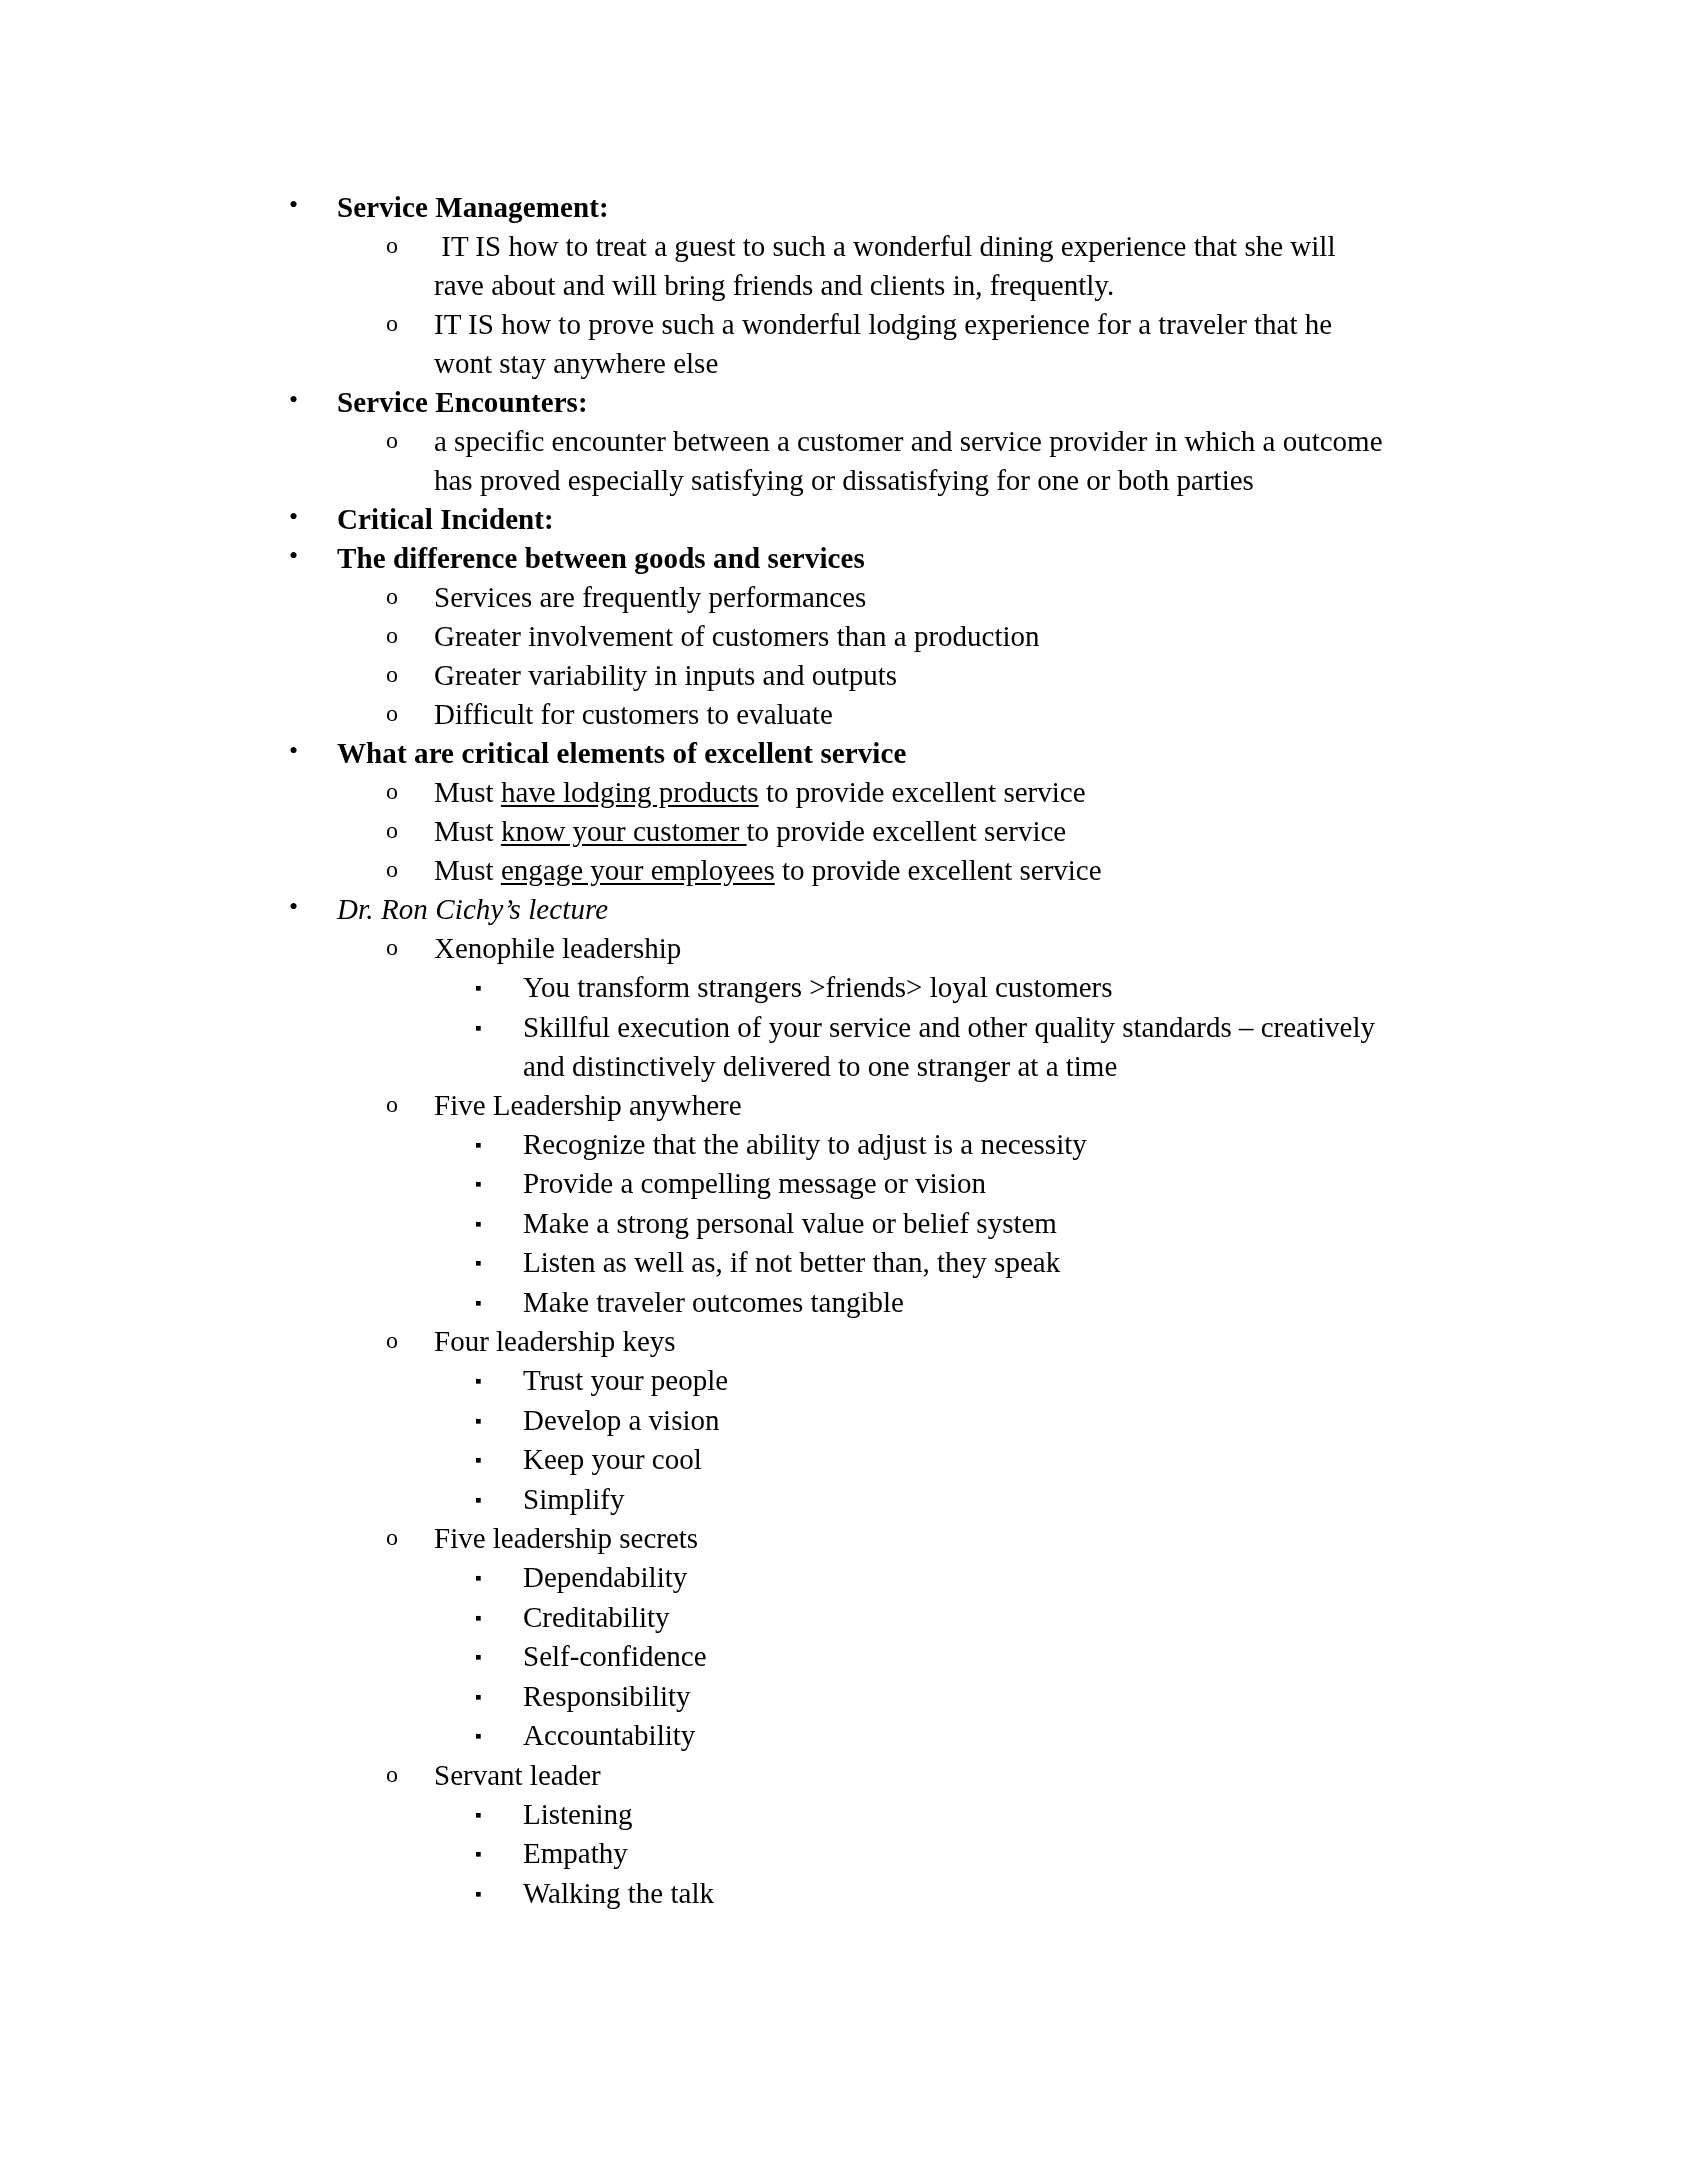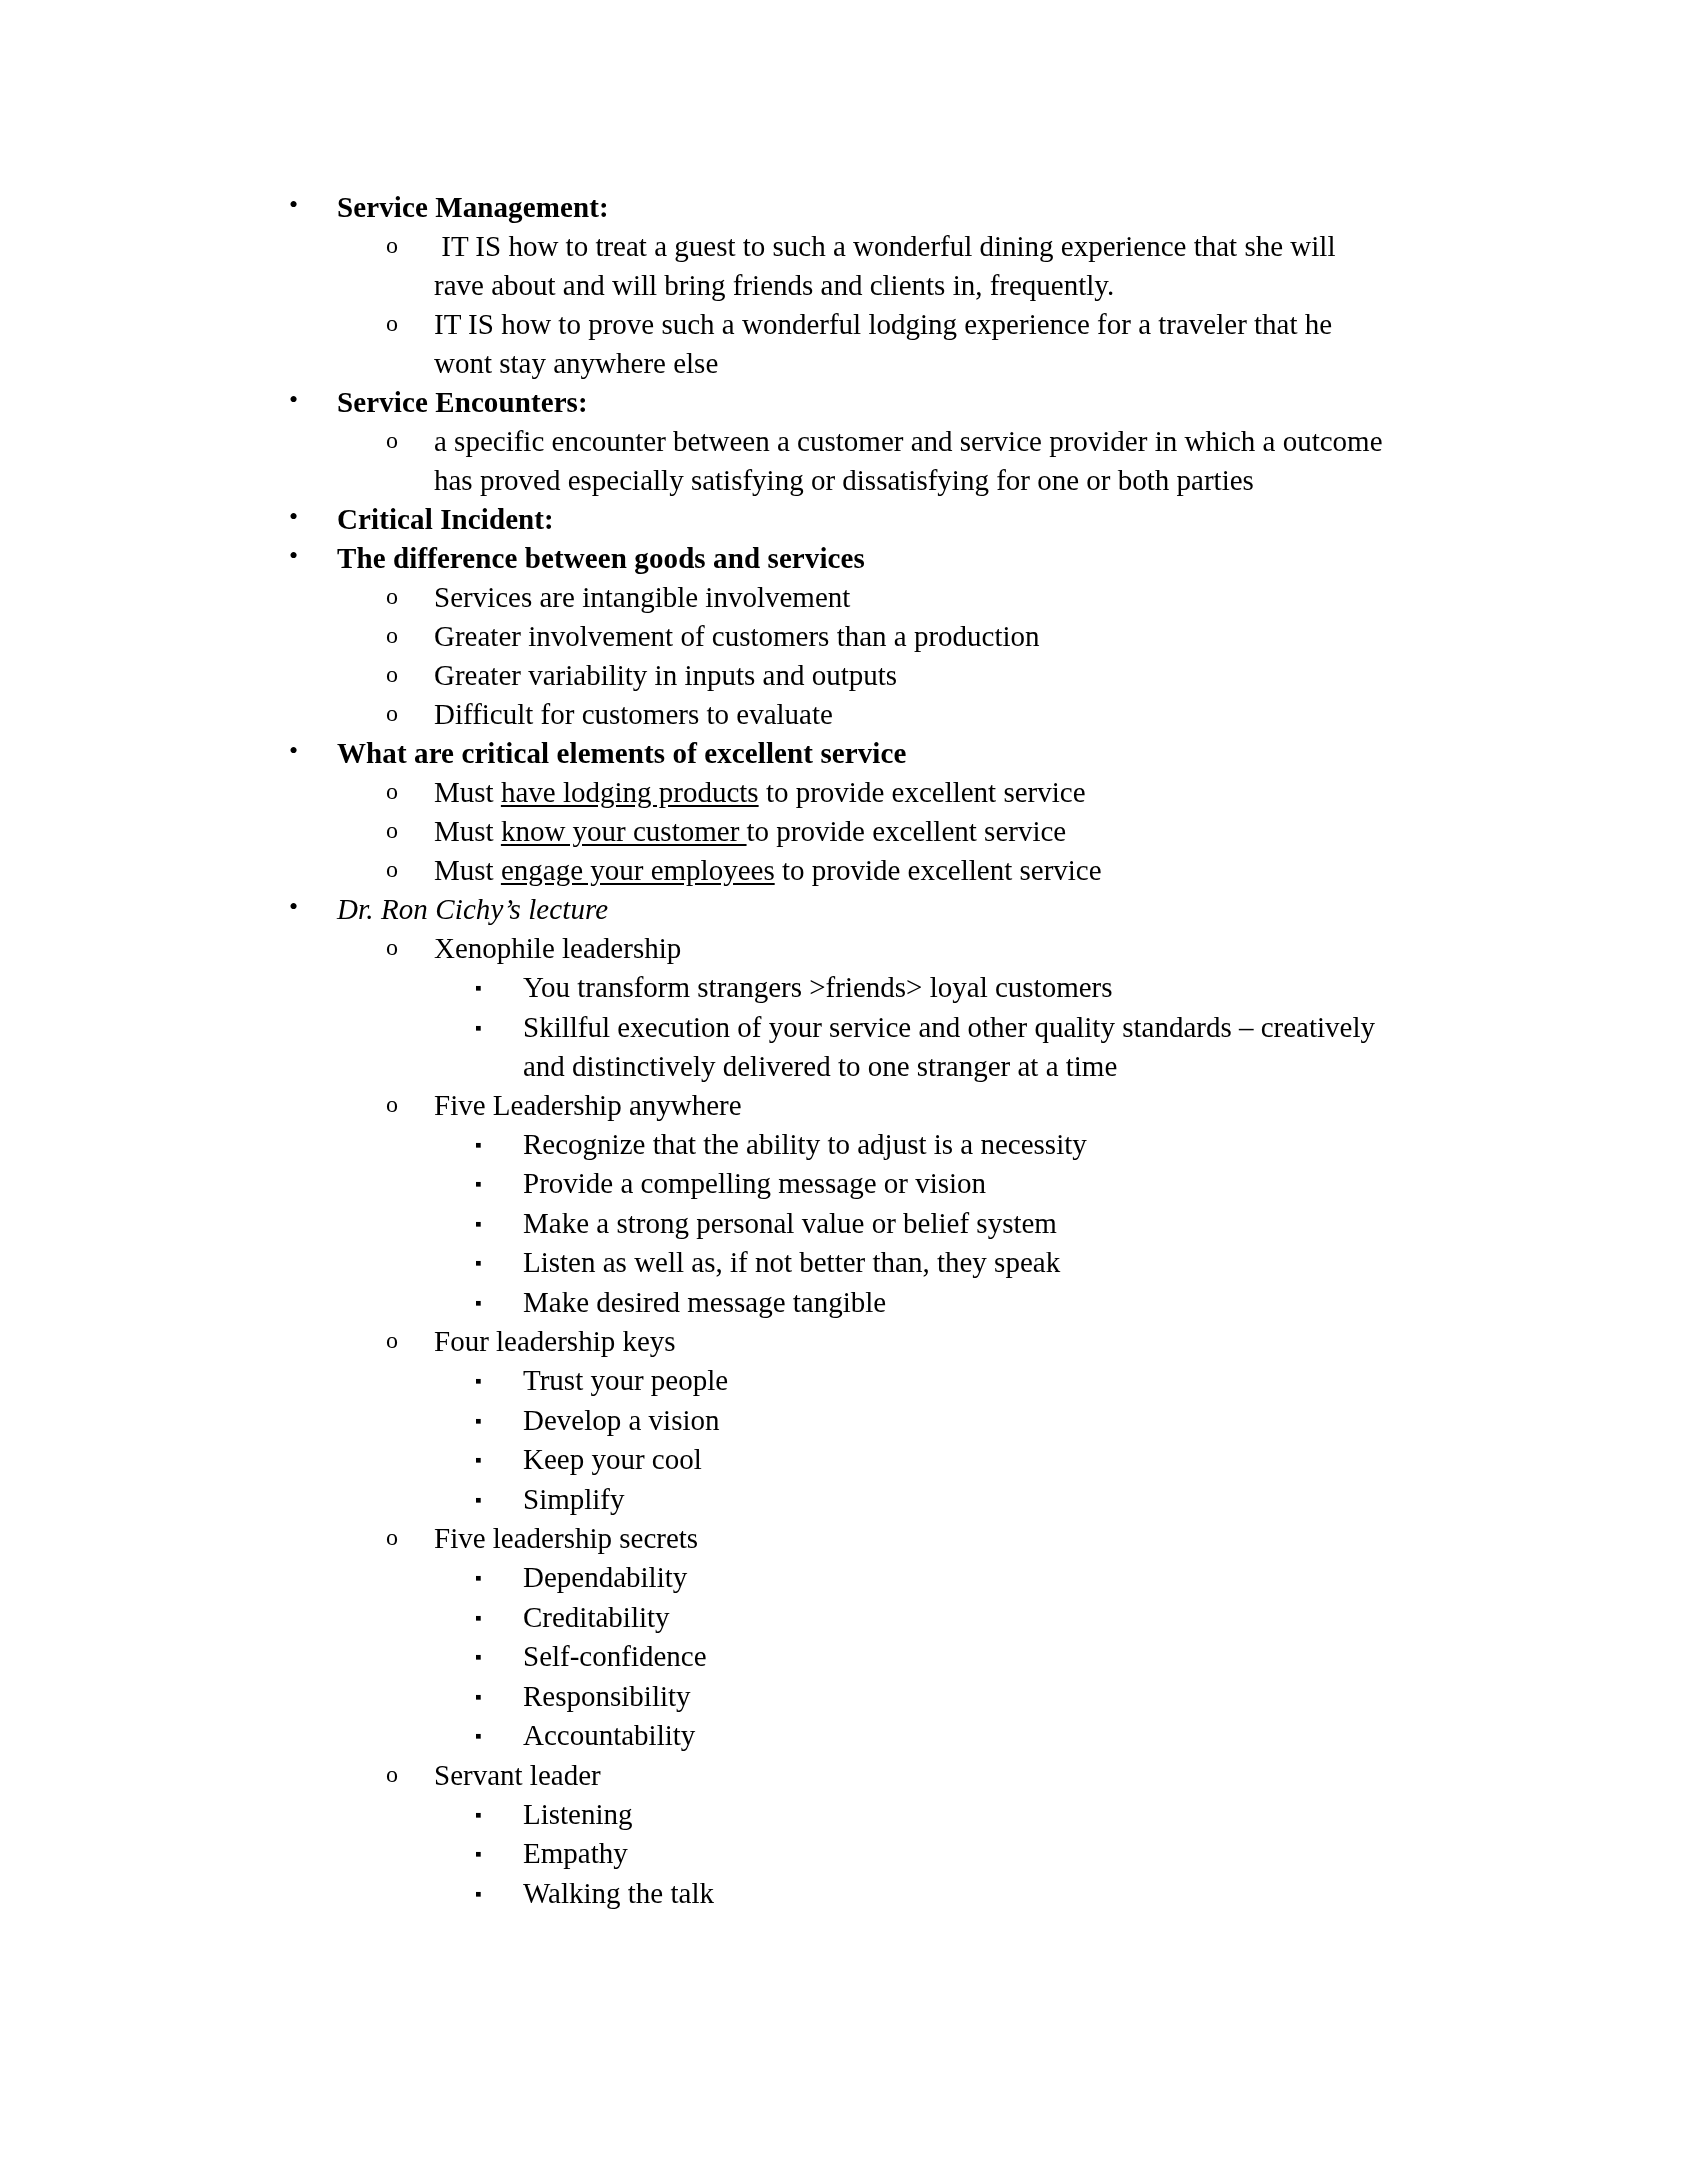--- a/index.html
+++ b/index.html
@@ -109,21 +109,21 @@
       <div class="row lvl1">
         <span class="marker">•</span>
         <span class="content ws">Critical Incident:</span>
       </div>
       <div class="row lvl1">
         <span class="marker">•</span>
         <span class="content ws">The difference between goods and services</span>
       </div>
       <div class="row lvl2">
         <span class="marker">o</span>
-        <span class="content ws">Services are intangible involvement</span>
+        <span class="content ws">Services are frequently performances</span>
       </div>
       <div class="row lvl2">
         <span class="marker">o</span>
         <span class="content ws">Greater involvement of customers than a production</span>
       </div>
       <div class="row lvl2">
         <span class="marker">o</span>
         <span class="content ws">Greater variability in inputs and outputs</span>
       </div>
       <div class="row lvl2">
@@ -177,21 +177,21 @@
       <div class="row lvl3">
         <span class="marker">▪</span>
         <span class="content ws">Make a strong personal value or belief system</span>
       </div>
       <div class="row lvl3">
         <span class="marker">▪</span>
         <span class="content ws">Listen as well as, if not better than, they speak</span>
       </div>
       <div class="row lvl3">
         <span class="marker">▪</span>
-        <span class="content ws">Make desired message tangible</span>
+        <span class="content ws">Make traveler outcomes tangible</span>
       </div>
       <div class="row lvl2">
         <span class="marker">o</span>
         <span class="content ws">Four leadership keys</span>
       </div>
       <div class="row lvl3">
         <span class="marker">▪</span>
         <span class="content ws">Trust your people</span>
       </div>
       <div class="row lvl3">

